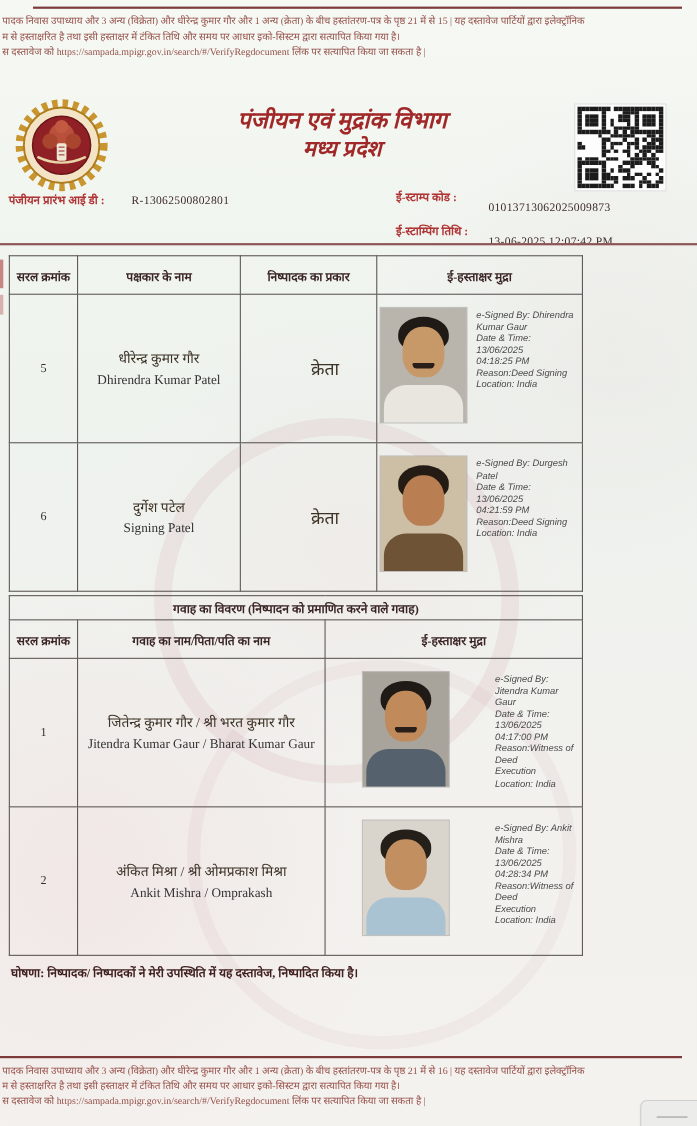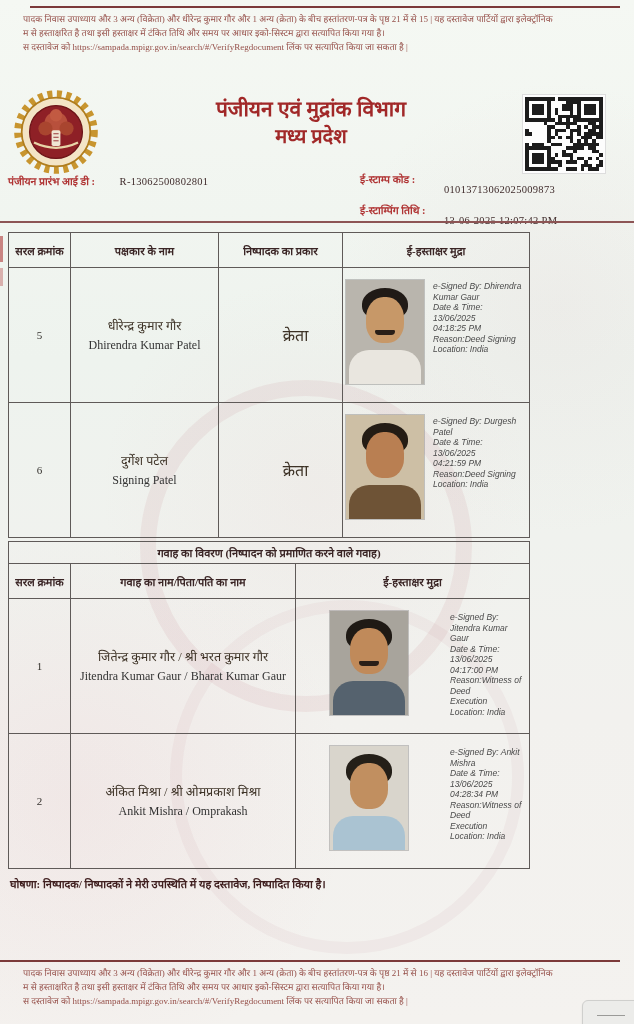--- a/index.html
+++ b/index.html
@@ -15,29 +15,29 @@
   }
   .watermark{position:absolute;border-radius:50%;pointer-events:none;}
   .wm1{left:140px;top:380px;width:300px;height:300px;border:16px solid rgba(190,110,120,.10);}
   .wm2{left:170px;top:600px;width:330px;height:330px;border:12px solid rgba(180,110,130,.07);}
   .edge-mark{position:absolute;left:0;width:3px;background:rgba(170,40,40,.55);}
   .em1{top:236px;height:26px;} .em2{top:268px;height:18px;opacity:.6;}
 
   
   .note{position:absolute;left:0;width:634px;font-size:9px;line-height:14px;color:#96504a;}
   .note .rule{border-top:2px solid #7c3a3a;margin:0 14px 4px 30px;}
-  .note .ln{padding:0 10px 0 2px;white-space:nowrap;overflow:hidden;margin-left:21px;}
+  .note .ln{padding:0 10px 0 2px;white-space:nowrap;overflow:hidden;}
   .top-note{top:6px;}
   .bottom-note{top:960px;}
   .bottom-note .rule{margin-left:0;}
 
   
   .header{position:absolute;top:88px;left:0;width:634px;height:90px;display:flex;align-items:flex-start;}
   .emblem{width:88px;height:88px;margin-left:12px;flex:0 0 auto;}
-  .title-wrap{flex:1;text-align:center;padding-top:8px;}
+  .title-wrap{flex:1;text-align:center;padding-top:8px;font-style:italic;}
   .title-1{font-size:21px;font-weight:bold;color:#a12828;line-height:27px;}
   .title-2{font-size:20px;font-weight:bold;color:#a12828;line-height:26px;}
   .qr{width:78px;height:74px;margin:6px 28px 0 0;flex:0 0 auto;background:#fdfdfd;
       display:grid;grid-template-columns:repeat(21,1fr);grid-template-rows:repeat(21,1fr);
       padding:2px;border:1px solid #ddd;}
   .qc{background:transparent;} .qc.on{background:#1c1c1c;}
 
   
   .meta{position:absolute;top:172px;left:0;width:634px;font-size:10.5px;}
   .meta .lbl{color:#b03535;font-weight:bold;}

